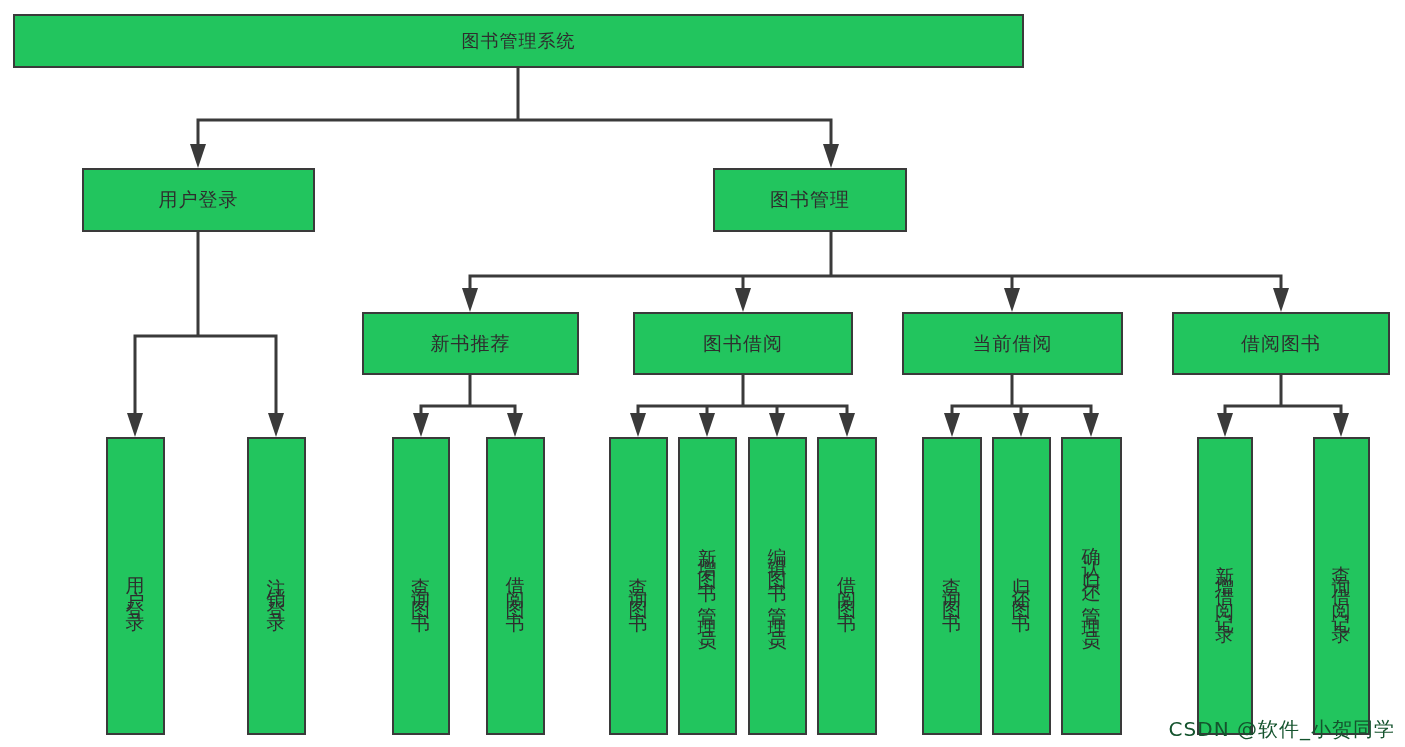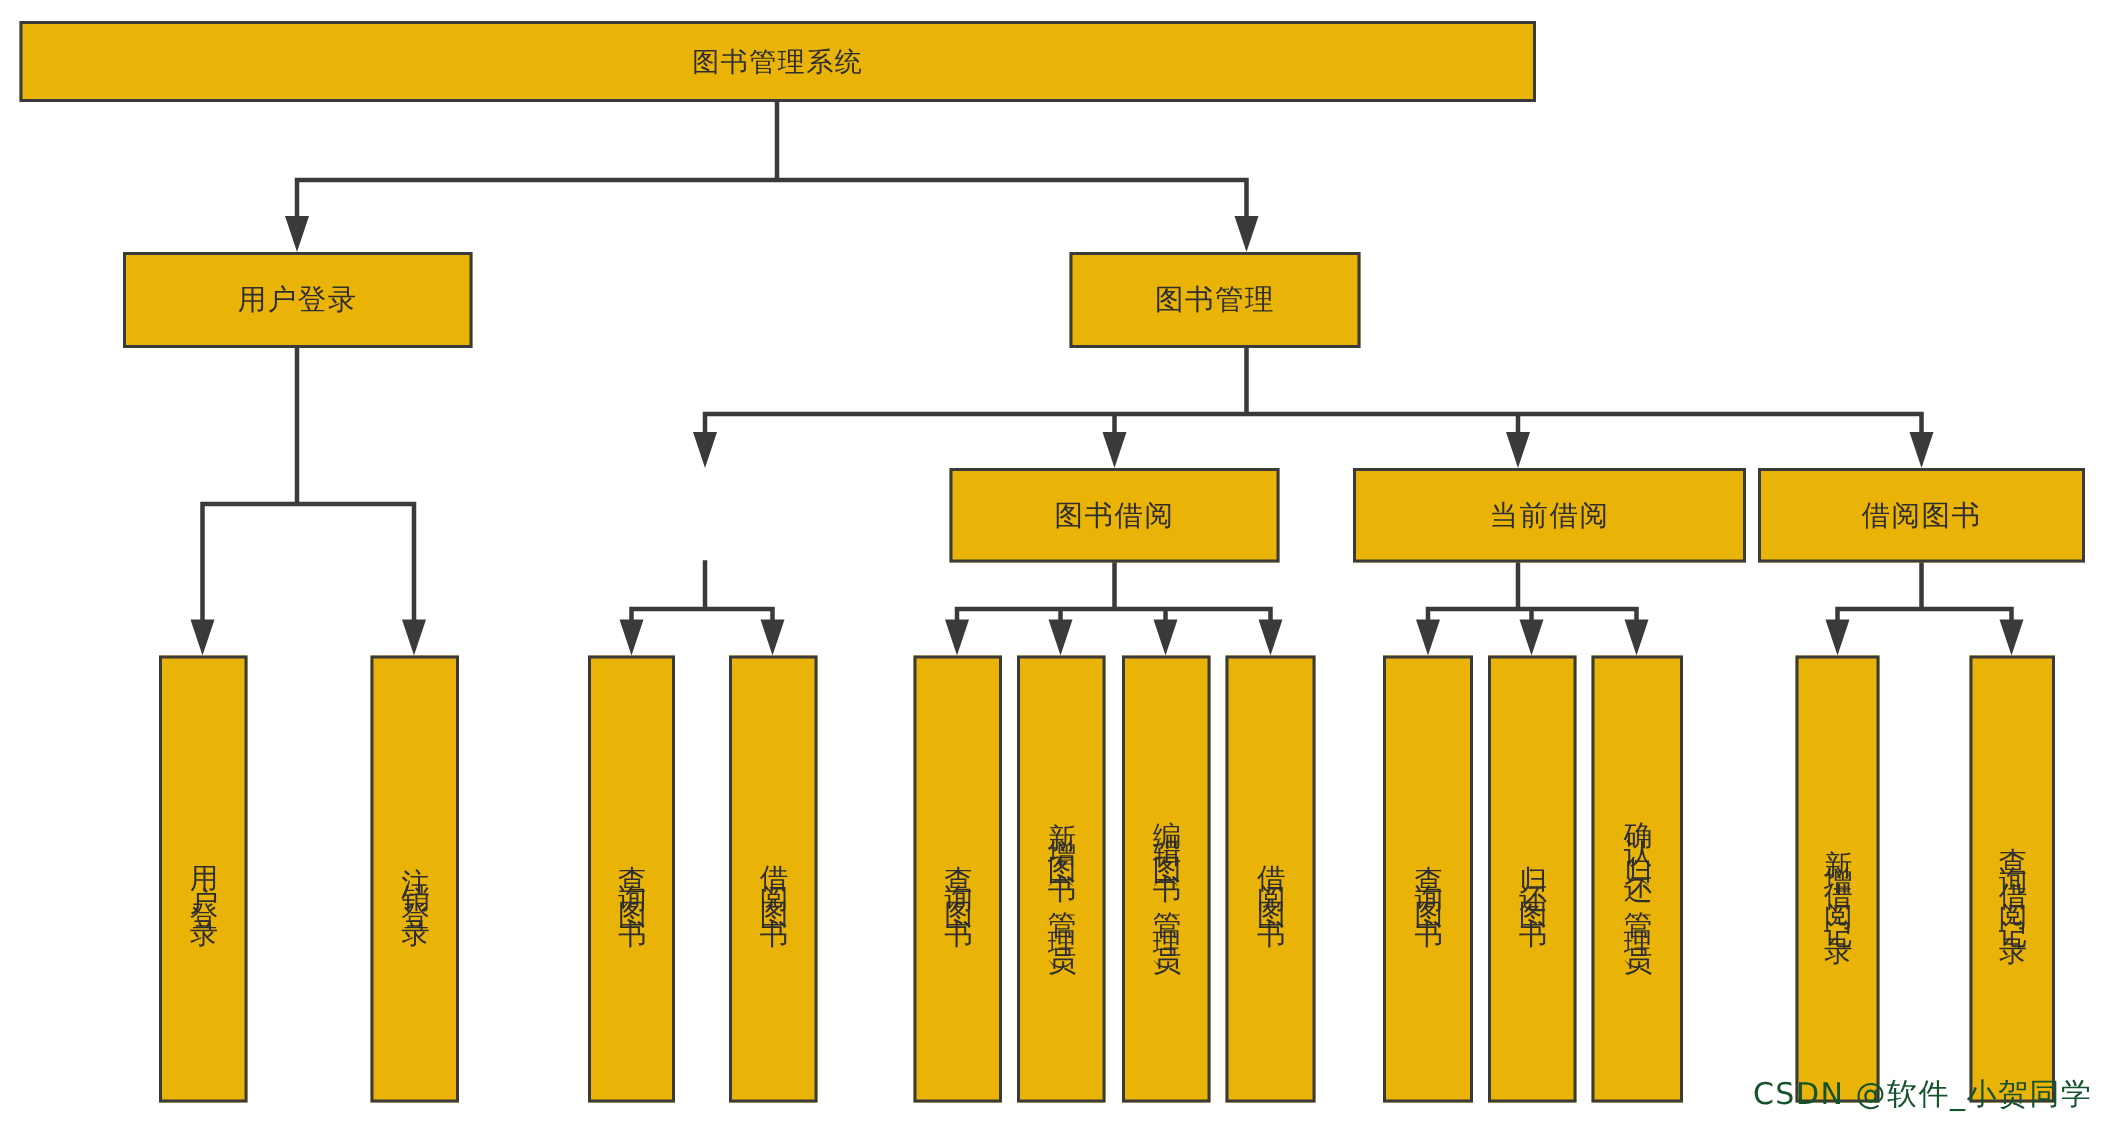--- a/index.html
+++ b/index.html
@@ -5,21 +5,21 @@
   * { margin:0; padding:0; box-sizing:border-box; }
   html,body { background:#ffffff; }
   .canvas {
     position:relative; width:1405px; height:747px;
     background:#ffffff; overflow:hidden;
     font-family:"DejaVu Sans", sans-serif;
     color:#2e2e2e;
   }
   svg.wires { position:absolute; left:0; top:0; z-index:0; }
   .box {
-    position:absolute; background:#eab308;
+    position:absolute; background:#22c55e;
     border:2px solid #3a3a3a;
     display:flex; align-items:center; justify-content:center;
     z-index:1;
   }
   .hlabel { font-size:19px; letter-spacing:1px; white-space:nowrap; }
   .root-label { font-size:18px; }
   .leaf { top:437px; height:298px; }
   .vtext {
     writing-mode:vertical-rl; text-orientation:mixed;
     font-size:19px; line-height:1; letter-spacing:12px;
@@ -75,24 +75,27 @@
     <span class="hlabel root-label">图书管理系统</span>
   </div>
 
   <div class="box" style="left:82px; top:168px; width:233px; height:64px;">
     <span class="hlabel">用户登录</span>
   </div>
   <div class="box" style="left:713px; top:168px; width:194px; height:64px;">
     <span class="hlabel">图书管理</span>
   </div>
 
+  <div class="box" style="left:362px; top:312px; width:217px; height:63px;">
+    <span class="hlabel">新书推荐</span>
+  </div>
   <div class="box" style="left:633px; top:312px; width:220px; height:63px;">
     <span class="hlabel">图书借阅</span>
   </div>
-  <div class="box" style="left:902px; top:312px; width:262px; height:63px;font-family:Liberation Serif, serif;">
+  <div class="box" style="left:902px; top:312px; width:221px; height:63px;font-family:Liberation Serif, serif;">
     <span class="hlabel">当前借阅</span>
   </div>
   <div class="box" style="left:1172px; top:312px; width:218px; height:63px;">
     <span class="hlabel">借阅图书</span>
   </div>
 
   <div class="box leaf" style="left:106px; width:59px;">
     <span class="vtext">用户登录</span>
   </div>
   <div class="box leaf" style="left:247px; width:59px;">

